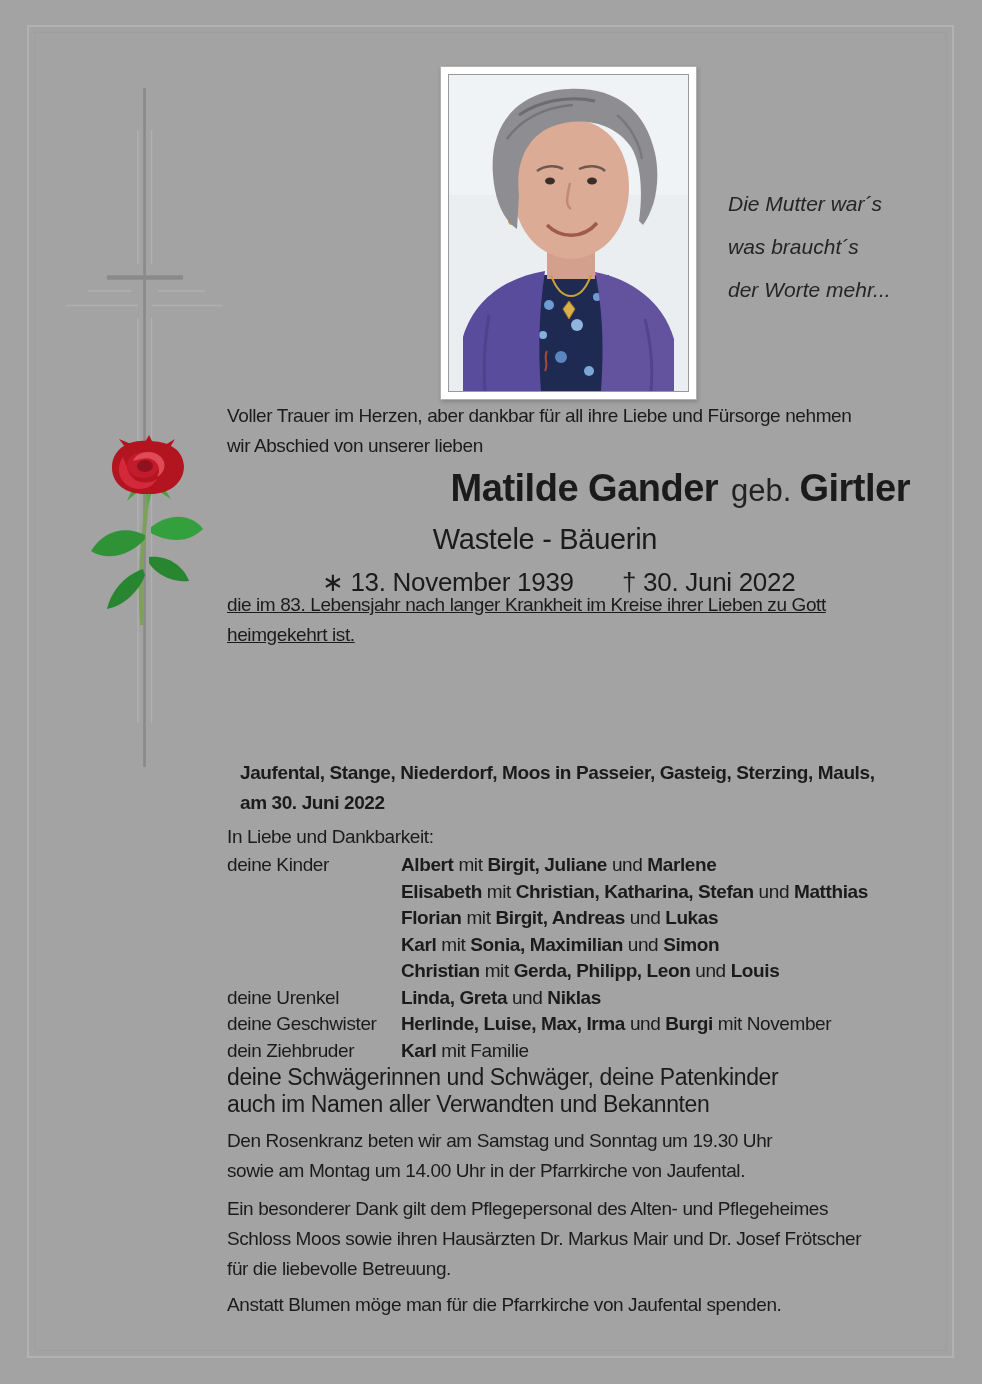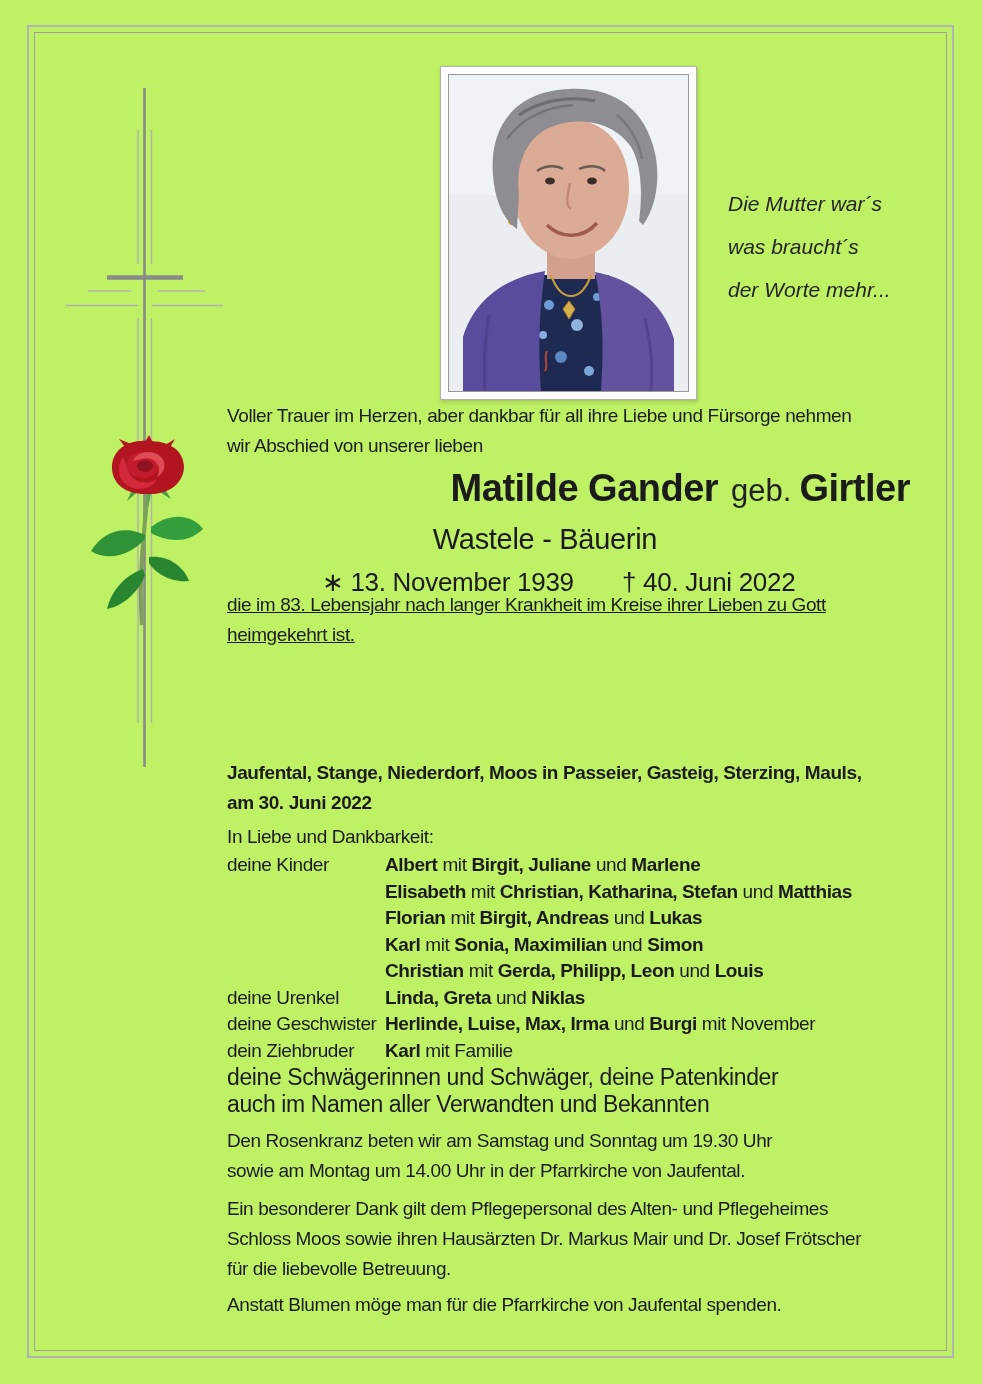--- a/index.html
+++ b/index.html
@@ -1,16 +1,16 @@
 <!DOCTYPE html>
 <html><head>
 <meta charset="utf-8">
 <style>
   html,body{margin:0;padding:0;background:#fff;}
-  .page{position:relative;width:982px;height:1384px;background:#bef264;overflow:hidden;
+  .page{position:relative;width:982px;height:1384px;background:#a3a3a3;overflow:hidden;
         font-family:"Liberation Sans",sans-serif;color:#1b1b1b;}
   .frame-outer{position:absolute;left:27px;top:25px;right:28px;bottom:26px;
                border:2px solid #b2b2b2;}
   .frame-inner{position:absolute;left:34px;top:32px;right:35px;bottom:33px;
                border:1px solid #9f9f9f;}
   .cross-svg{position:absolute;left:60px;top:80px;}
   .rose-svg{position:absolute;left:85px;top:435px;}
   .photo-frame{position:absolute;left:440px;top:66px;width:257px;height:334px;
                box-sizing:border-box;border:1px solid #b0b0b0;background:#fff;padding:7px;
                box-shadow:1px 2px 4px rgba(0,0,0,.18);}
@@ -23,25 +23,25 @@
   .name-block{position:absolute;left:180px;top:461px;width:730px;text-align:right;line-height:54px;}
   .nm{font-weight:bold;font-size:38px;letter-spacing:-0.5px;}
   .geb{font-size:31px;margin:0 8px 0 13px;color:#222;}
   .subtitle{position:absolute;left:180px;top:523px;width:730px;text-align:center;
             font-size:29px;letter-spacing:-0.3px;}
   .dates{position:absolute;left:227px;top:567px;width:712px;height:34px;font-size:26px;letter-spacing:-0.3px;}
   .bdate{position:absolute;left:95px;}
   .ddate{position:absolute;left:395px;}
   .passing{top:590px;text-decoration:underline;}
   .service{top:690px;}
-  .places{top:758px;font-weight:bold;}
+  .places{top:758px;font-weight:bold;margin-left:13px;}
   .gratitude{top:822px;}
   .family{position:absolute;left:227px;top:852px;width:712px;
           font-size:19px;line-height:26.5px;letter-spacing:-0.4px;}
-  .frow{display:flex;}
+  .frow{display:flex;gap:16px;}
   .flabel{flex:0 0 158px;}
   .fparts .b{font-weight:bold;}
   .fextra{position:absolute;left:227px;top:1064px;width:712px;white-space:pre-line;
           font-size:23px;line-height:26.5px;letter-spacing:-0.4px;}
   .rosary{top:1126px;}
   .thanks{top:1194px;}
   .flowers{top:1290px;}
   .footer{position:absolute;left:0;top:1327px;width:100%;text-align:center;
           font-family:"DejaVu Serif",serif;font-style:italic;font-size:14px;
           color:#3d3d3d;letter-spacing:0.4px;}
@@ -130,21 +130,21 @@
 wir Abschied von unserer lieben</div>
 
   <div class="name-block">
     <span class="nm">Matilde Gander</span><span class="geb">geb.</span><span class="nm">Girtler</span>
   </div>
 
   <div class="subtitle">Wastele - Bäuerin</div>
 
   <div class="dates">
     <span class="bdate"><span>∗</span> <span>13. November 1939</span></span>
-    <span class="ddate"><span>†</span> <span>40. Juni 2022</span></span>
+    <span class="ddate"><span>†</span> <span>30. Juni 2022</span></span>
   </div>
 
   <div class="t passing">die im 83. Lebensjahr nach langer Krankheit im Kreise ihrer Lieben zu Gott
 heimgekehrt ist.</div>
   <div class="t places">Jaufental, Stange, Niederdorf, Moos in Passeier, Gasteig, Sterzing, Mauls,
 am 30. Juni 2022</div>
   <div class="t gratitude">In Liebe und Dankbarkeit:</div>
 
   <div class="family">
     <div class="frow">

